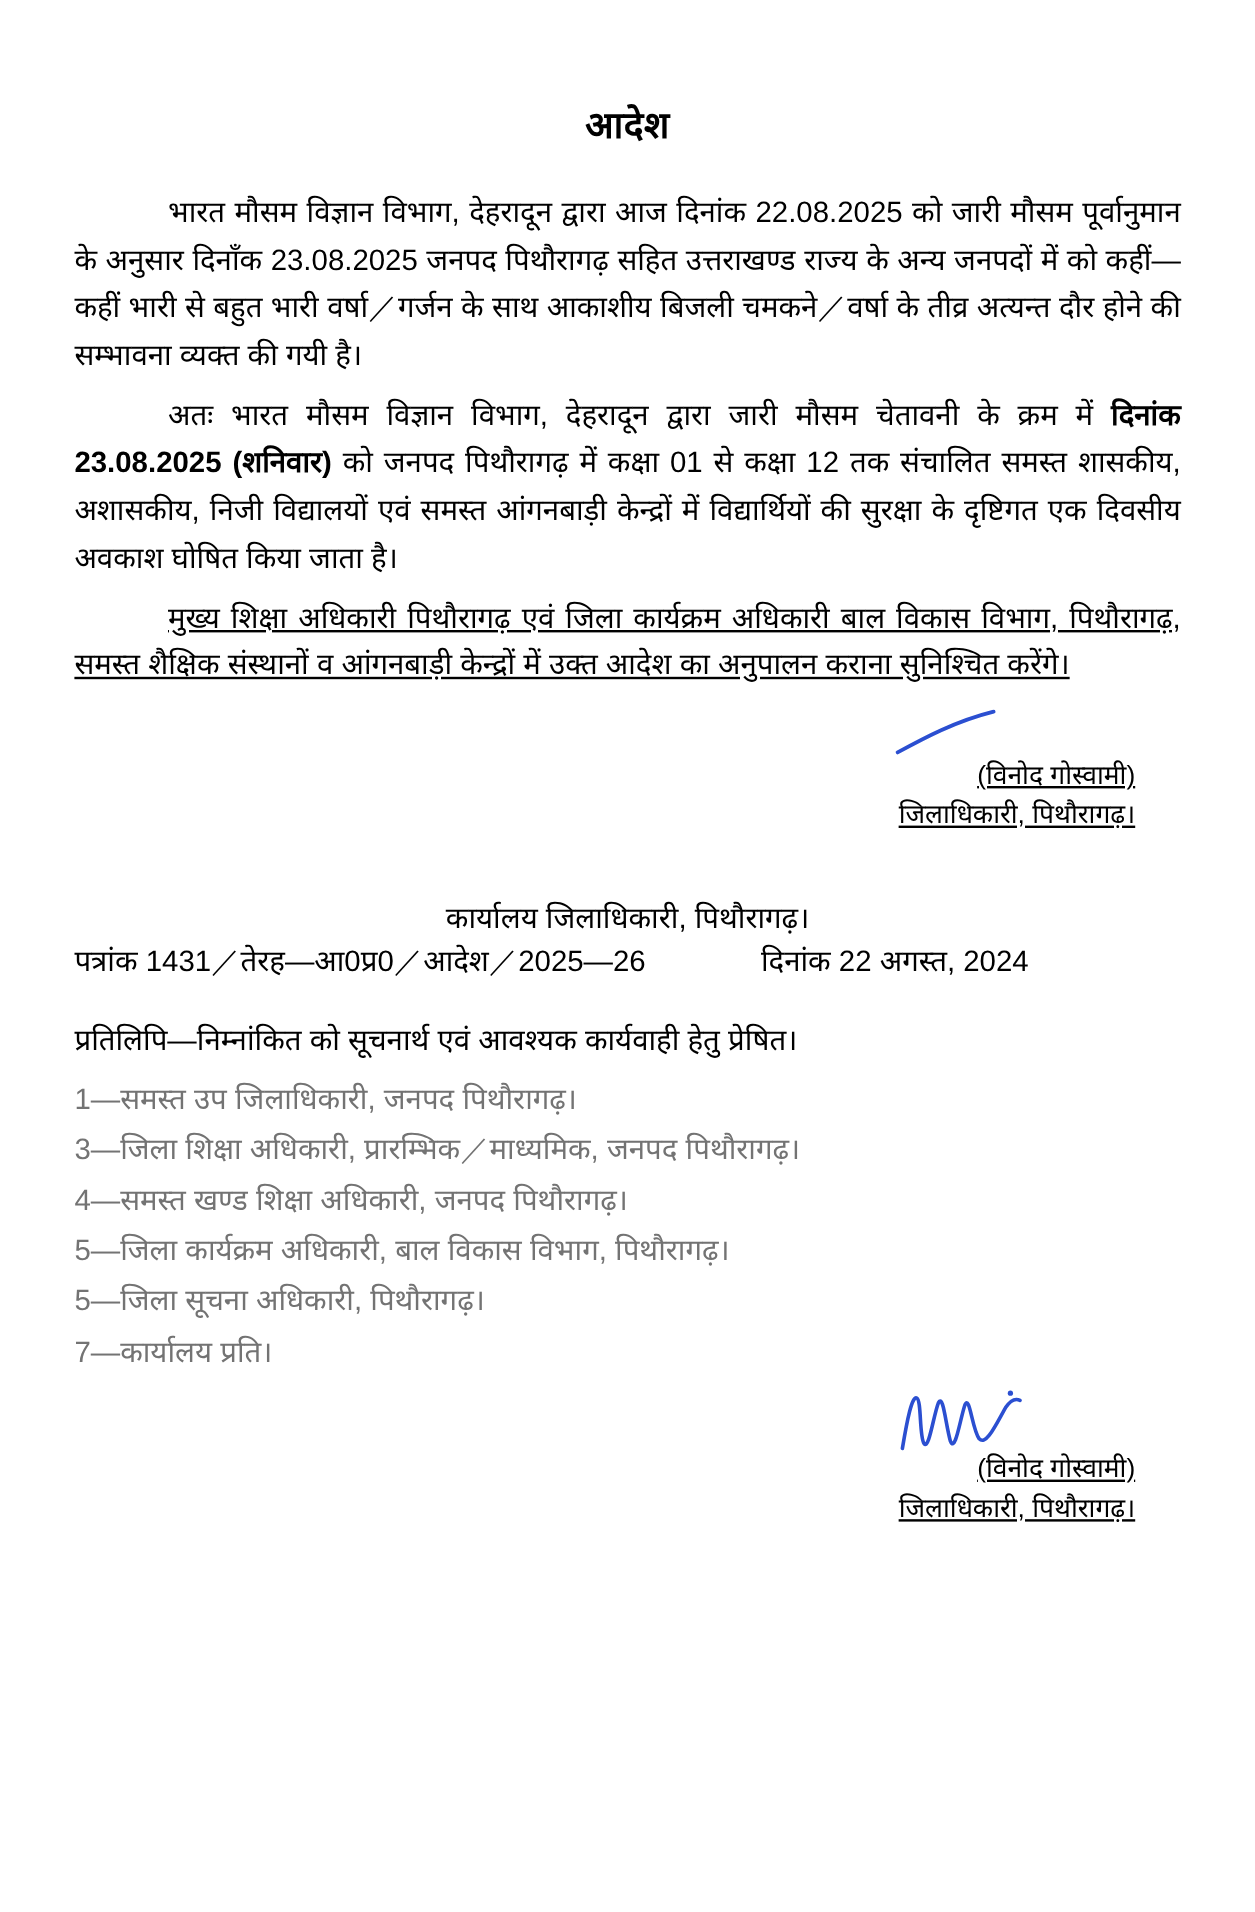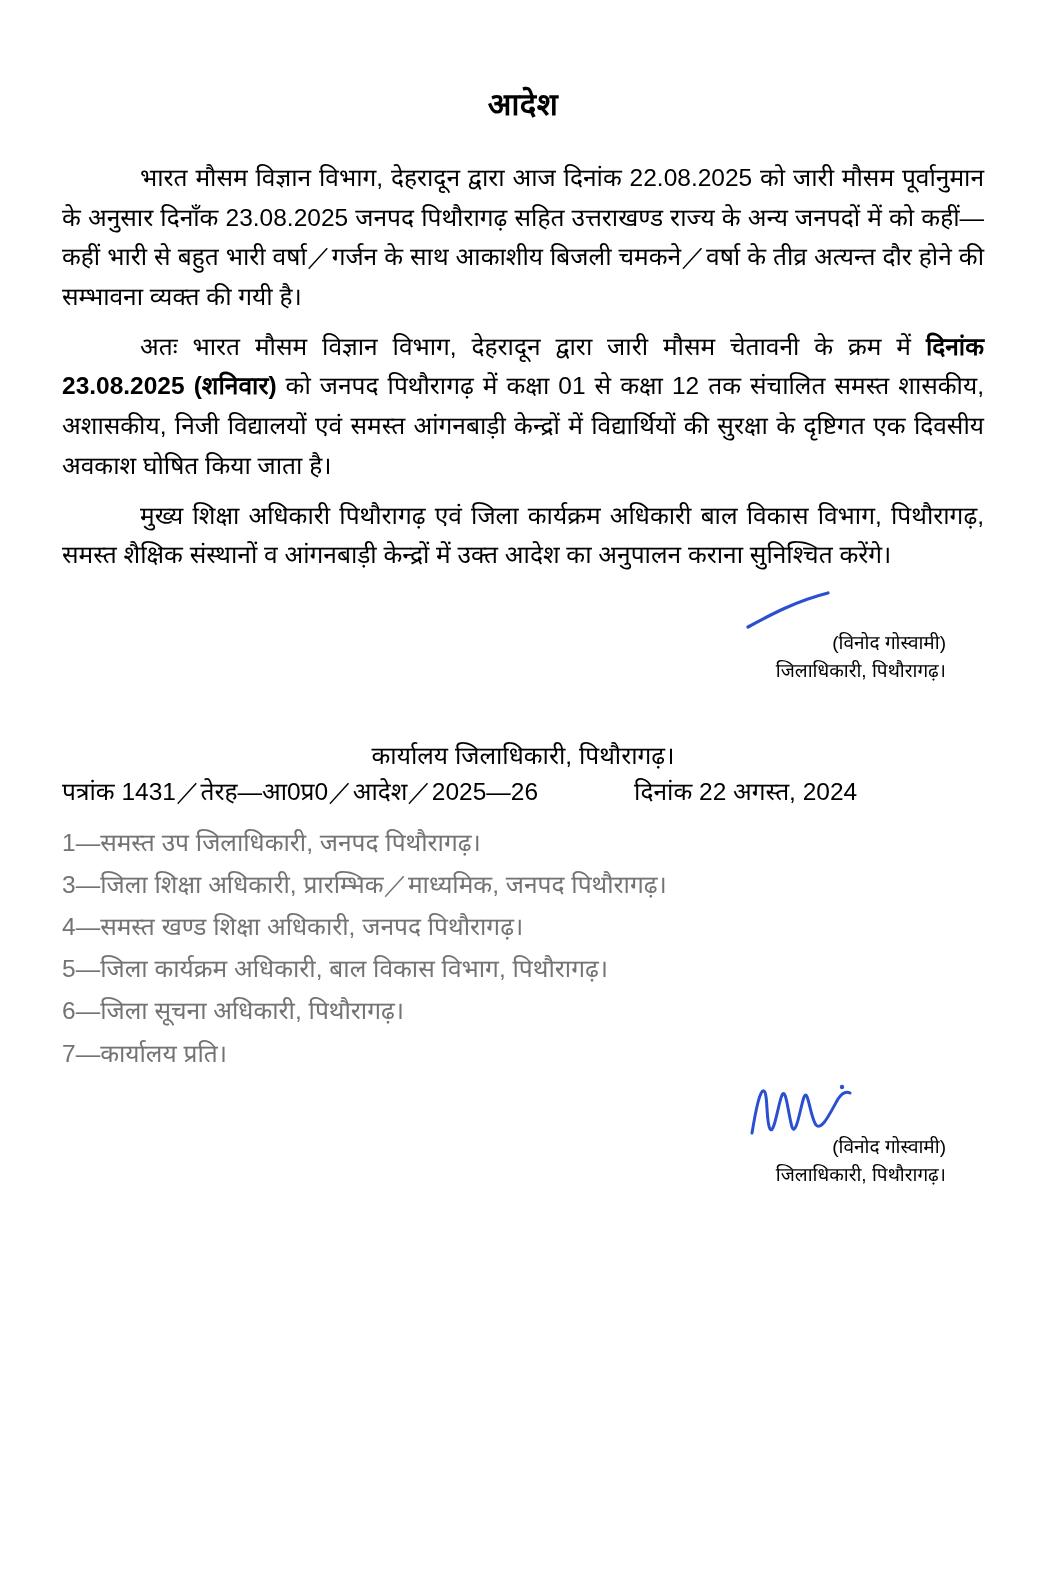--- a/index.html
+++ b/index.html
@@ -35,41 +35,43 @@
     text-align: justify;
     text-justify: inter-word;
     color: #000;
     margin: 0 0 10px 0;
   }
   .para.indent {
     text-indent: 78px;
   }
   .para.indent-small {
     text-indent: 78px;
+    text-decoration: underline;
   }
   .bold {
     font-weight: 700;
   }
   .sig-block {
     margin-top: 54px;
     text-align: right;
     padding-right: 38px;
     position: relative;
   }
   .sig-mark {
     position: absolute;
     right: 150px;
     top: -38px;
     width: 90px;
     height: 40px;
   }
   .sig-name {
-    font-size: 19px;
+    font-size: 22px;
     color: #000;
     line-height: 1.5;
+    text-decoration: underline;
   }
   .office-line {
     text-align: center;
     font-size: 24.5px;
     margin-top: 52px;
     color: #000;
   }
   .ref-row {
     display: flex;
     justify-content: flex-start;
@@ -135,27 +137,28 @@
     <div class="sig-name">जिलाधिकारी, पिथौरागढ़।</div>
   </div>
 
   <div class="office-line">कार्यालय जिलाधिकारी, पिथौरागढ़।</div>
 
   <div class="ref-row">
     <div class="ref-no">पत्रांक 1431／तेरह—आ0प्र0／आदेश／2025—26</div>
     <div class="ref-date">दिनांक 22 अगस्त, 2024</div>
   </div>
 
+  <div class="copy-head">प्रतिलिपि—निम्नांकित को सूचनार्थ एवं आवश्यक कार्यवाही हेतु प्रेषित।</div>
 
   <ul class="copy-list">
     <li>1—समस्त उप जिलाधिकारी, जनपद पिथौरागढ़।</li>
     <li>3—जिला शिक्षा अधिकारी, प्रारम्भिक／माध्यमिक, जनपद पिथौरागढ़।</li>
     <li>4—समस्त खण्ड शिक्षा अधिकारी, जनपद पिथौरागढ़।</li>
     <li>5—जिला कार्यक्रम अधिकारी, बाल विकास विभाग, पिथौरागढ़।</li>
-    <li>6—जिला सूचना अधिकारी, पिथौरागढ़।</li>
+    <li>5—जिला सूचना अधिकारी, पिथौरागढ़।</li>
     <li>7—कार्यालय प्रति।</li>
   </ul>
 
   <div class="sig-block-2">
     <svg class="sig-mark-2" viewBox="0 0 110 56" xmlns="http://www.w3.org/2000/svg">
       <path d="M6 50 C 10 26, 14 6, 18 8 C 22 10, 20 40, 24 46 C 28 52, 32 22, 36 12 C 40 4, 42 30, 46 44 C 50 54, 54 26, 58 14 C 62 4, 64 34, 70 42 C 76 48, 84 30, 92 16 C 96 10, 100 8, 104 10" stroke="#2b4fd1" stroke-width="3" fill="none" stroke-linecap="round" stroke-linejoin="round"></path>
       <circle cx="96" cy="4" r="2.2" fill="#2b4fd1"></circle>
     </svg>
     <div class="sig-name">(विनोद गोस्वामी)</div>
     <div class="sig-name">जिलाधिकारी, पिथौरागढ़।</div>

